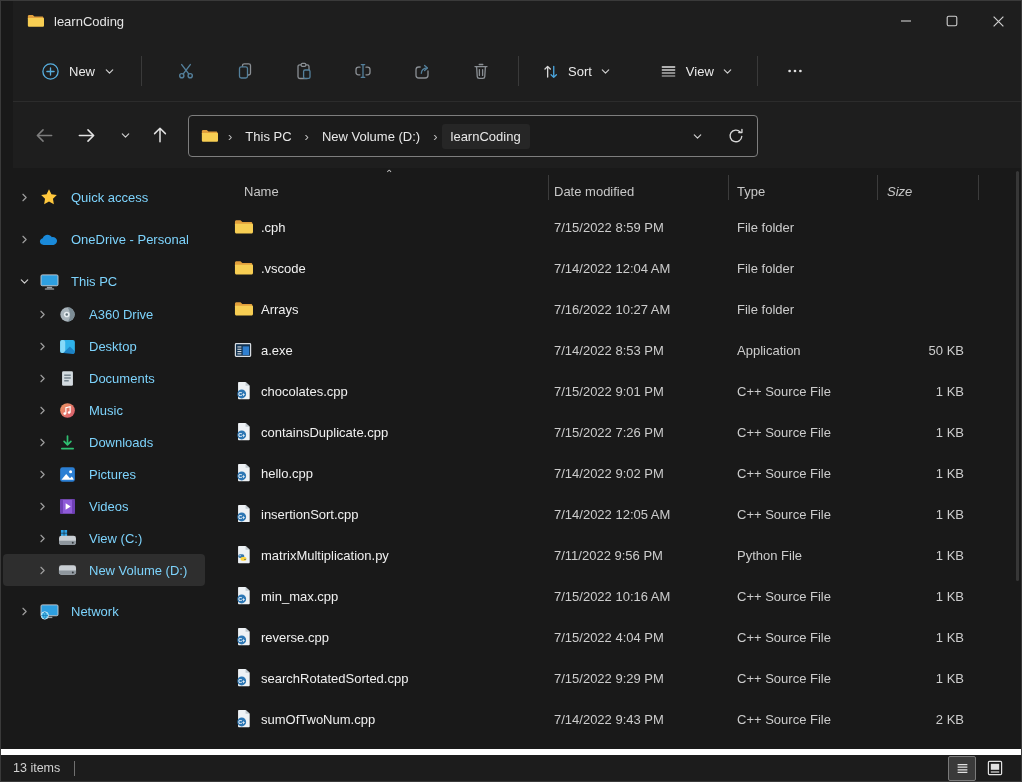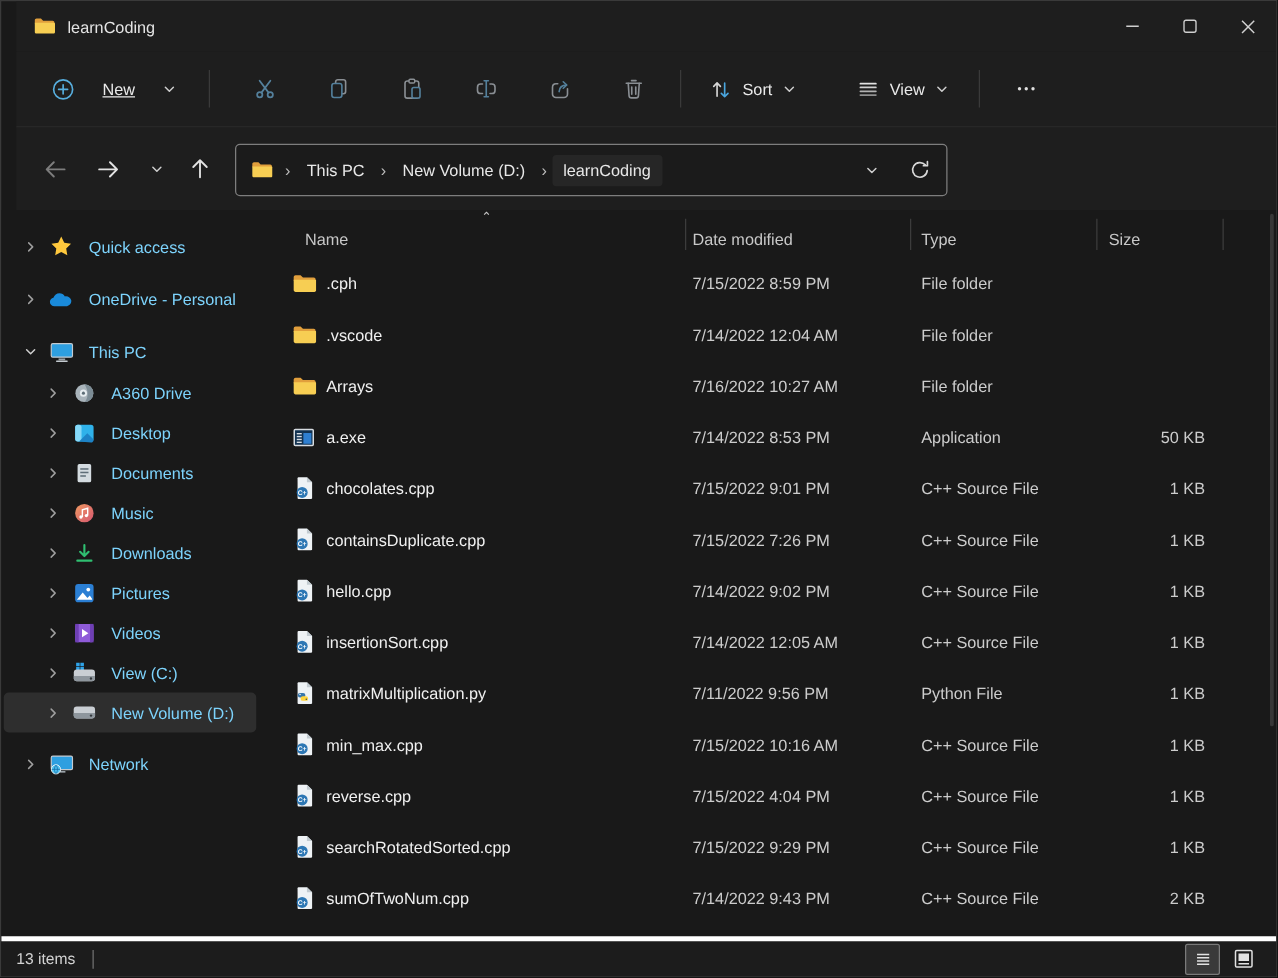--- a/index.html
+++ b/index.html
@@ -11,21 +11,21 @@
     overflow:hidden; border:1px solid #3a3a3a;padding-left:12px;
   }
   
   .titlebar { height:40px; background:#1e1e1e; display:flex; align-items:center; padding-left:14px; }
   .titlebar .title { margin-left:10px; font-size:13px; color:#e4e4e4; }
   .window-controls { position:absolute; top:0; right:0; display:flex; }
   .win-btn { width:46px; height:40px; display:flex; align-items:center; justify-content:center; background:transparent; border:none; cursor:default; }
   
   .toolbar { height:60px; background:#1e1e1e; display:flex; align-items:center; padding-left:24px; }
   .toolbar button { background:transparent; border:none; color:#eaeaea; font:inherit; display:flex; align-items:center; }
-  .new-btn { gap:22px; padding:7px 12px 7px 4px; font-size:14px;text-decoration:underline; }
+  .new-btn { gap:9px; padding:7px 12px 7px 4px; font-size:14px; }
   .tb-divider { width:1px; height:30px; background:#3a3a3a; margin:0 14px; }
   .tb-divider2 { width:1px; height:30px; background:#3a3a3a; margin:0 8px; }
   .tb-icon-btn { width:59px; height:40px; justify-content:center; }
   .sort-btn { gap:8px; padding:0 10px; margin-left:4px; font-size:14px; }
   .view-btn { gap:8px; padding:0 10px; margin-left:28px; font-size:14px; }
   .more-btn { padding:0 14px; }
   .hsep { height:1px; background:#2c2c2c; }
   
   .nav-row { height:67px; background:#1e1e1e; position:relative; }
   .nav-btn { position:absolute; top:14px; width:38px; height:38px; background:transparent; border:none; display:flex; align-items:center; justify-content:center; }
@@ -44,32 +44,32 @@
   .side-item.lvl0 { height:34px; margin-top:8px; padding-left:12px; }
   .side-item.lvl1 { padding-left:30px; }
   .side-item.selected { background:#2e2e2e; }
   .side-chev { width:18px; display:flex; justify-content:center; }
   .side-icon { width:24px; display:flex; justify-content:center; margin-left:4px; }
   .side-label { margin-left:10px; color:#7dd3fc; white-space:nowrap; }
   
   .main { flex:1; position:relative; }
   .list-header { position:relative; height:38px; color:#c8c8c8; }
   .hdr-cell { position:absolute; bottom:7px; font-size:13px; }
-  .hdr-name { left:37px; } .hdr-date { left:347px; } .hdr-type { left:530px; } .hdr-size { left:680px; }
+  .hdr-name { left:37px; } .hdr-date { left:347px; } .hdr-type { left:530px; } .hdr-size { left:680px;font-style:italic; }
   .sort-caret { position:absolute; top:0px; left:178px; color:#c8c8c8; font-size:10px; }
   .hdr-div { position:absolute; top:7px; width:1px; height:25px; background:#3c3c3c; }
   .file-row { position:relative; height:41px; }
   .f-icon { position:absolute; left:26px; top:50%; transform:translateY(-50%); width:20px; height:20px; display:flex; align-items:center; justify-content:center; }
   .f-name { position:absolute; left:54px; top:50%; transform:translateY(-50%); color:#f0f0f0; }
   .f-date { position:absolute; left:347px; top:50%; transform:translateY(-50%); color:#cccccc; }
   .f-type { position:absolute; left:530px; top:50%; transform:translateY(-50%); color:#cccccc; }
   .f-size { position:absolute; left:600px; width:157px; text-align:right; top:50%; transform:translateY(-50%); color:#cccccc; }
   .scroll-thumb { position:absolute; right:2px; top:170px; width:3px; height:410px; background:#505050; border-radius:2px; opacity:.55; }
   
-  .statusbar { position:absolute; left:0; right:0; bottom:0; height:32px; background:#1c1c1c; border-top:4px solid #ffffff; display:flex; align-items:center; padding:0 12px; }
+  .statusbar { position:absolute; left:0; right:0; bottom:0; height:32px; background:#1c1c1c; border-top:6px solid #ffffff; display:flex; align-items:center; padding:0 12px; }
   .status-count { color:#d2d2d2; font-size:12.5px; }
   .status-div { width:1px; height:15px; background:#707070; margin-left:14px; }
   .status-right { margin-left:auto; display:flex; align-items:center; gap:5px; }
   .sb-btn { width:28px; height:25px; display:flex; align-items:center; justify-content:center; background:transparent; border:1px solid transparent; border-radius:2px; }
   .sb-btn.active { background:#3a3a3a; border-color:#7a7a7a; }
 </style>
 </head>
 <body>
 
 <div class="window">

